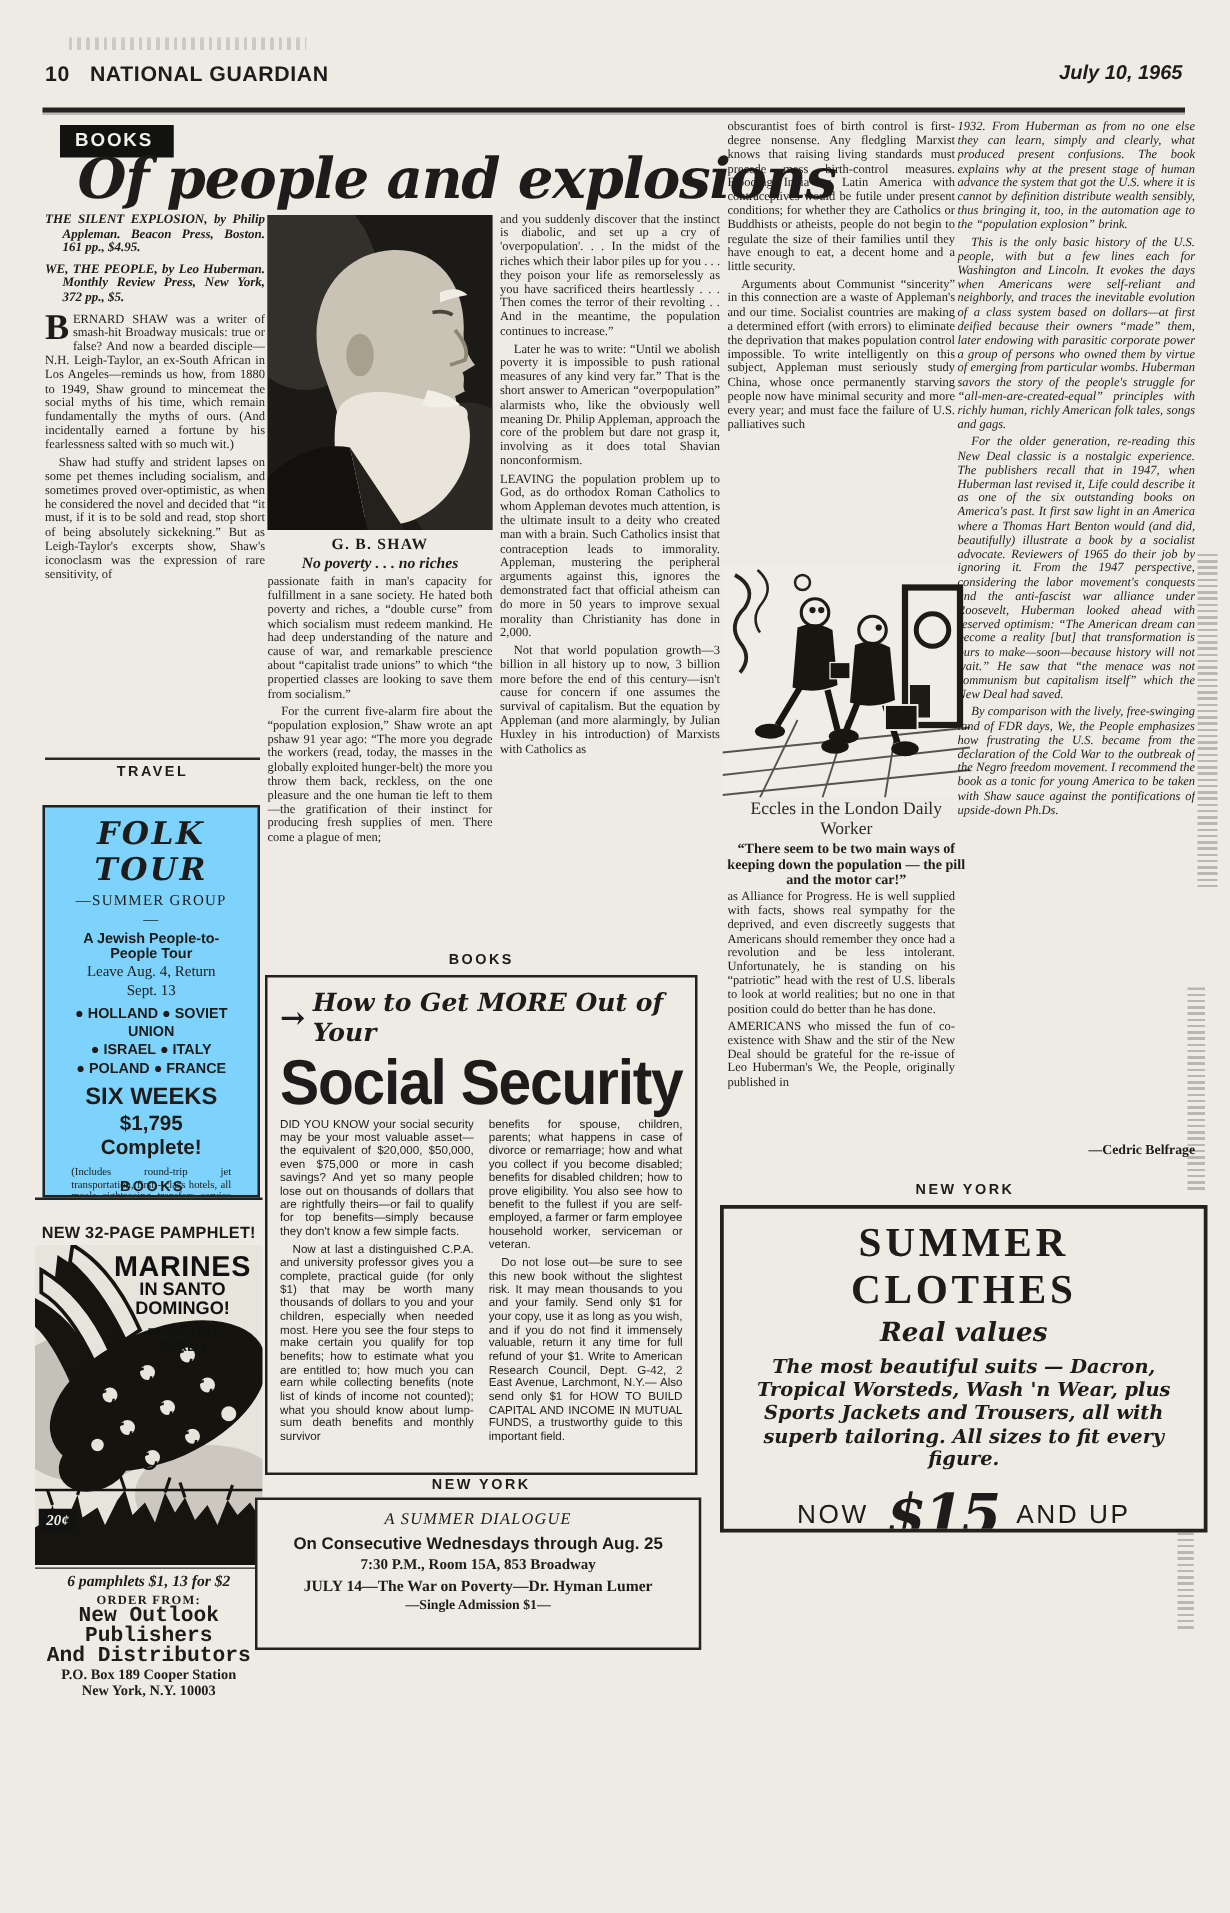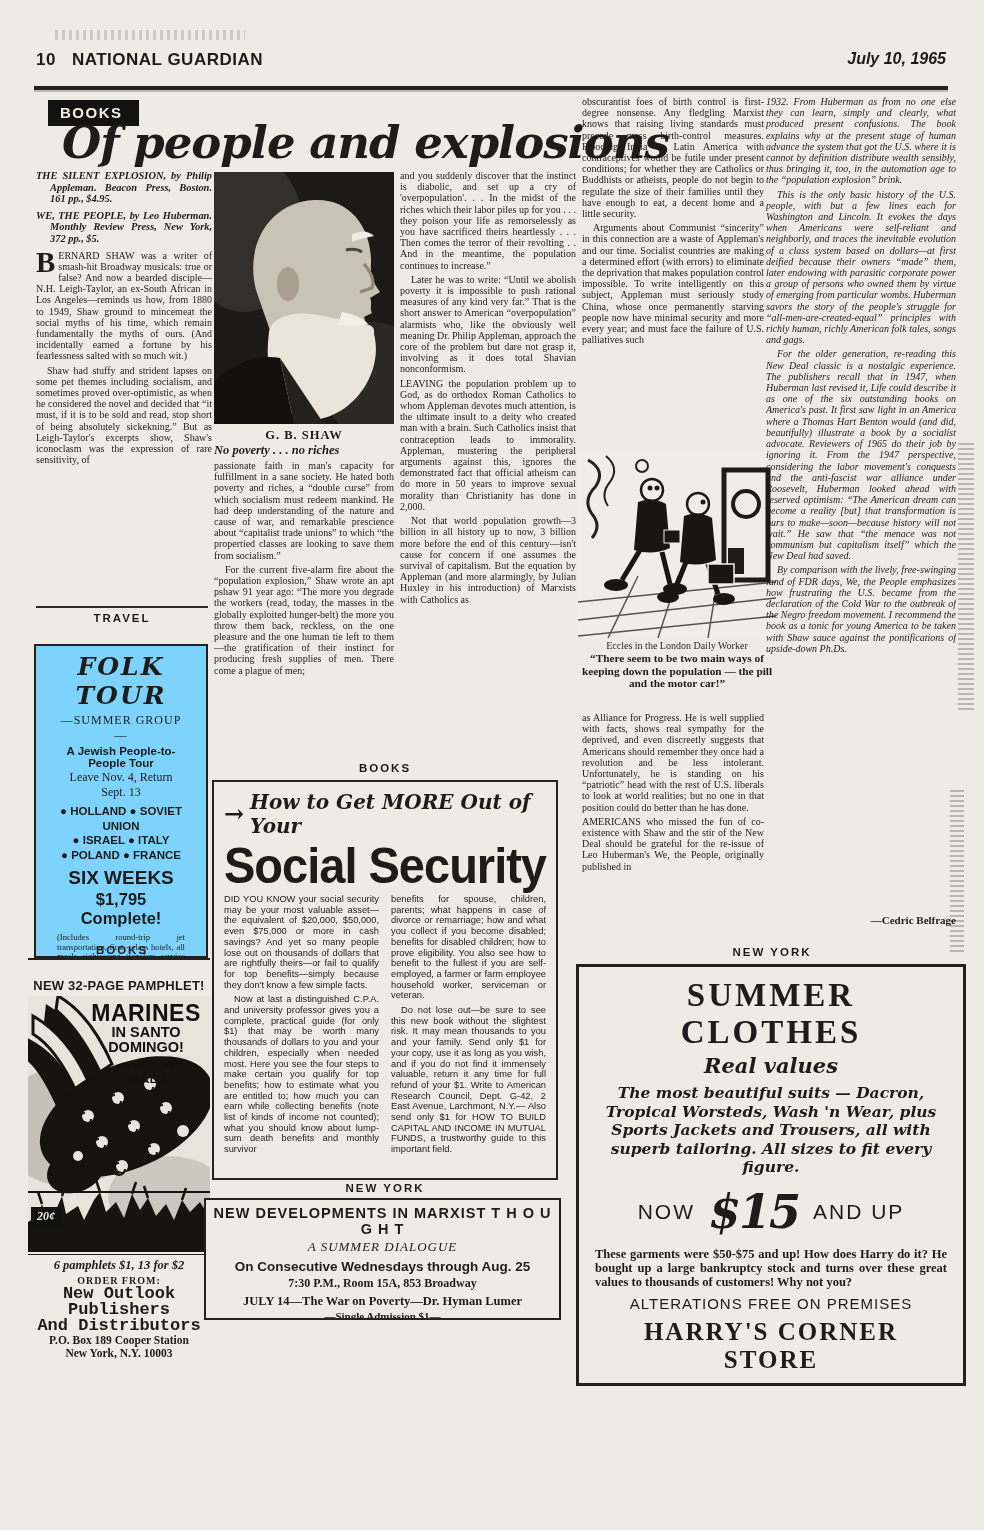--- a/index.html
+++ b/index.html
@@ -23,25 +23,25 @@
   .col{position:absolute;text-align:justify;font-size:10px;line-height:11.2px;overflow:hidden;}
   .col p{margin:0 0 3px 0;text-indent:11px;}
   .col p.noindent{text-indent:0;}
   .listing{font-style:italic;font-weight:bold;font-size:10.4px;line-height:11.6px;
            padding-left:14px;text-indent:-14px !important;margin-bottom:5px !important;}
   .dropcap{float:left;font-size:29px;line-height:22px;font-weight:bold;padding:1px 3px 0 0;}
   
   .photo-block{position:absolute;left:214px;top:172px;width:180px;}
   .photo-frame{width:180px;height:252px;background:#181816;overflow:hidden;}
   .photo-cap1{font-weight:bold;font-size:12.5px;text-align:center;margin-top:4px;letter-spacing:1px;}
-  .photo-cap2{font-weight:bold;font-style:italic;font-size:12.5px;}
+  .photo-cap2{font-weight:bold;font-style:italic;font-size:12.5px;text-align:center;}
   
   .cartoon-block{position:absolute;left:578px;top:452px;width:198px;}
   .cartoon-frame{width:198px;height:186px;background:#efede7;}
-  .cartoon-credit{font-size:10px;text-align:center;margin-top:2px;color:#2a2926;}
+  .cartoon-credit{font-size:14px;text-align:center;margin-top:2px;color:#2a2926;}
   .cartoon-caption{font-weight:bold;font-size:11.3px;line-height:12.5px;text-align:center;margin-top:1px;}
   
   .section-label{position:absolute;font-family:"Liberation Sans",sans-serif;font-weight:bold;
            font-size:11.5px;letter-spacing:2px;text-align:center;}
   .rule-top{border-top:2px solid #2a2925;padding-top:4px;}
   
   .byline{position:absolute;left:766px;top:914px;width:190px;text-align:right;
           font-weight:bold;font-size:11px;}
   
   .folk-ad{position:absolute;left:34px;top:644px;width:174px;height:314px;
@@ -92,21 +92,21 @@
   
   .mx-ad{position:absolute;left:204px;top:1198px;width:357px;height:122px;border:2px solid #23221e;
          box-sizing:border-box;text-align:center;padding-top:5px;background:#edebe4;overflow:hidden;}
   .mx-title{font-family:"Liberation Sans",sans-serif;font-weight:bold;font-size:14.5px;letter-spacing:1px;}
   .mx-sub{font-style:italic;font-size:13px;letter-spacing:1px;margin-top:2px;}
   .mx-l1{font-family:"Liberation Sans",sans-serif;font-weight:bold;font-size:13.5px;margin-top:4px;}
   .mx-l2{font-weight:bold;font-size:12px;margin-top:2px;}
   .mx-l3{font-weight:bold;font-size:12.5px;margin-top:3px;}
   .mx-l4{font-weight:bold;font-size:11px;margin-top:1px;}
   
-  .sc-ad{position:absolute;left:576px;top:964px;width:390px;height:422px;border:3px solid #22211d;
+  .sc-ad{position:absolute;left:576px;top:964px;width:390px;height:262px;border:3px solid #22211d;
          box-sizing:border-box;padding:10px 16px;background:#edebe4;overflow:hidden;}
   .sc-title{font-family:"Liberation Serif",serif;font-weight:bold;font-size:33px;text-align:center;
          letter-spacing:3px;}
   .sc-sub{font-family:"DejaVu Serif",serif;font-weight:bold;font-style:italic;font-size:21px;
          text-align:center;margin-top:2px;}
   .sc-body{font-family:"DejaVu Serif",serif;font-weight:bold;font-style:italic;font-size:15.5px;
          line-height:18.5px;text-align:center;margin-top:6px;}
   .sc-price-row{display:flex;align-items:center;justify-content:center;gap:14px;margin-top:8px;}
   .sc-now,.sc-andup{font-family:"Liberation Sans",sans-serif;font-size:21px;letter-spacing:2px;}
   .sc-price{font-family:"DejaVu Serif",serif;font-weight:bold;font-style:italic;font-size:46px;letter-spacing:-2px;}
@@ -144,21 +144,21 @@
     <p class="listing">WE, THE PEOPLE, by Leo Huberman. Monthly Review Press, New York, 372 pp., $5.</p>
     <p class="noindent"><span class="dropcap">B</span><span>ERNARD SHAW was a writer of smash-hit Broadway musicals: true or false? And now a bearded disciple—N.H. Leigh-Taylor, an ex-South African in Los Angeles—reminds us how, from 1880 to 1949, Shaw ground to mincemeat the social myths of his time, which remain fundamentally the myths of ours. (And incidentally earned a fortune by his fearlessness salted with so much wit.)</span></p>
     <p>Shaw had stuffy and strident lapses on some pet themes including socialism, and sometimes proved over-optimistic, as when he considered the novel and decided that “it must, if it is to be sold and read, stop short of being absolutely sickekning.” But as Leigh-Taylor's excerpts show, Shaw's iconoclasm was the expression of rare sensitivity, of</p>
   </div>
 
   <div class="section-label rule-top" style="left:36px;top:606px;width:172px;">TRAVEL</div>
   <div class="folk-ad">
     <div class="folk-title">FOLK TOUR</div>
     <div class="folk-group">—SUMMER GROUP—</div>
     <div class="folk-l1">A Jewish People-to-People Tour</div>
-    <div class="folk-l2">Leave Nov. 4, Return Sept. 13</div>
+    <div class="folk-l2">Leave Aug. 4, Return Sept. 13</div>
     <div class="folk-dest">
       <div>● HOLLAND  ● SOVIET UNION</div>
       <div>● ISRAEL  ● ITALY</div>
       <div>● POLAND  ● FRANCE</div>
     </div>
     <div class="folk-weeks">SIX WEEKS</div>
     <div class="folk-price">$1,795 Complete!</div>
     <div class="folk-inc">(Includes round-trip jet transportation, first - class hotels, all meals, sightseeing, transfers, service charges and Black Sea Cruise.)</div>
     <div class="folk-urg">ONE WEEK LEFT TO JOIN!</div>
     <div class="folk-det">For details &amp; information write or call:</div>
@@ -353,21 +353,20 @@
       </div>
       <div class="c">
         <p>benefits for spouse, children, parents; what happens in case of divorce or remarriage; how and what you collect if you become disabled; benefits for disabled children; how to prove eligibility. You also see how to benefit to the fullest if you are self-employed, a farmer or farm employee household worker, serviceman or veteran.</p>
         <p>Do not lose out—be sure to see this new book without the slightest risk. It may mean thousands to you and your family. Send only $1 for your copy, use it as long as you wish, and if you do not find it immensely valuable, return it any time for full refund of your $1. Write to American Research Council, Dept. G-42, 2 East Avenue, Larchmont, N.Y.— Also send only $1 for HOW TO BUILD CAPITAL AND INCOME IN MUTUAL FUNDS, a trustworthy guide to this important field.</p>
       </div>
     </div>
   </div>
 
   <div class="section-label" style="left:212px;top:1182px;width:346px;">NEW YORK</div>
   <div class="mx-ad">
-    <div class="mx-title">NEW DEVELOPMENTS IN MARXIST T H O U G H T</div>
     <div class="mx-sub">A SUMMER DIALOGUE</div>
     <div class="mx-l1">On Consecutive Wednesdays through Aug. 25</div>
     <div class="mx-l2">7:30 P.M., Room 15A, 853 Broadway</div>
     <div class="mx-l3">JULY 14—The War on Poverty—Dr. Hyman Lumer</div>
     <div class="mx-l4">—Single Admission $1—</div>
 
   </div>
 
   <div class="section-label" style="left:578px;top:946px;width:388px;">NEW YORK</div>
   <div class="sc-ad">

